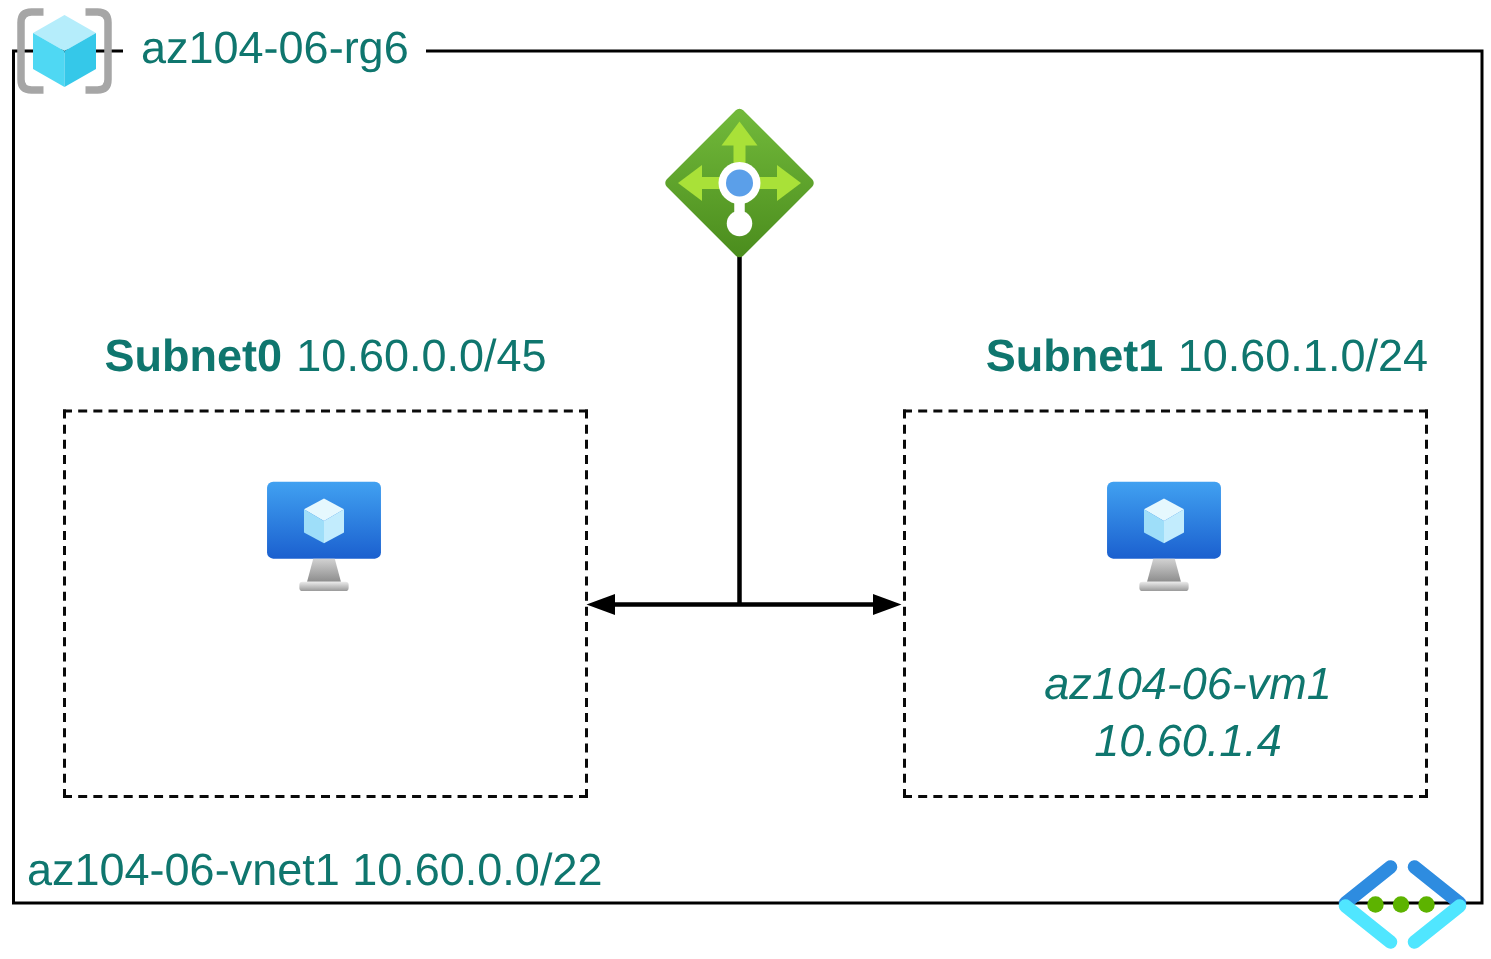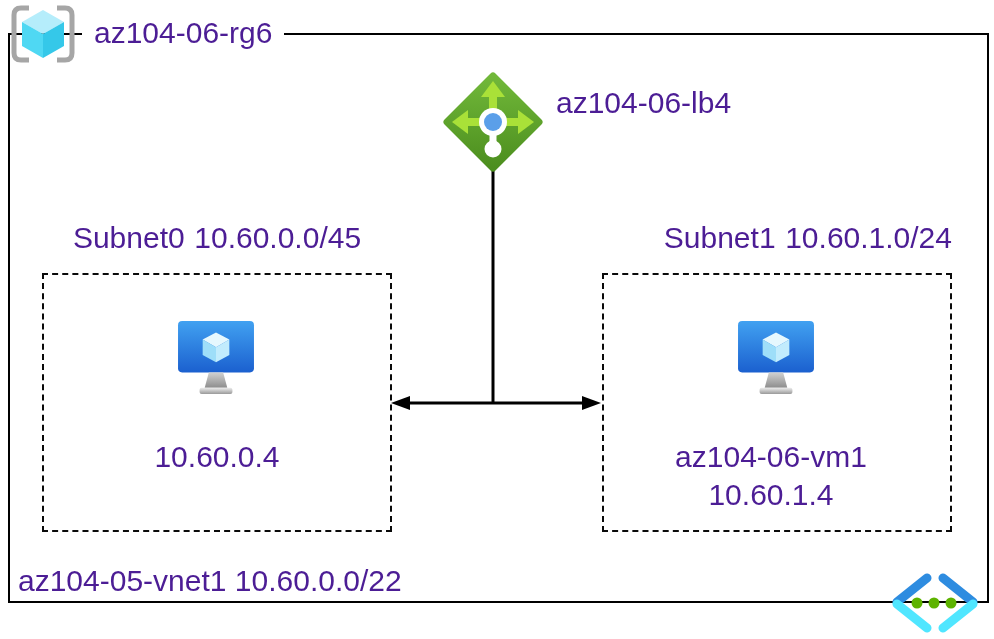--- a/index.html
+++ b/index.html
@@ -1,18 +1,18 @@
 <!DOCTYPE html>
 <html><head>
 <meta charset="utf-8">
 <style>
   html,body { margin:0; padding:0; background:#fff; }
   .stage {
     position:relative; width:994px; height:639px; background:#ffffff;
-    font-family:"Liberation Sans", sans-serif; color:#4c1d95; overflow:hidden;
+    font-family:"Liberation Sans", sans-serif; color:#0f766e; overflow:hidden;
   }
   .abs { position:absolute; }
   .outer-border {
     left:8px; top:33px; width:981px; height:570px;
     border:2px solid #000; box-sizing:border-box;
   }
   .subnet-box {
     top:273px; width:350px; height:259px;
     border:2px dashed #0a0a0a; box-sizing:border-box; background:transparent;
   }
@@ -21,26 +21,26 @@
 
   .rg-label {
     left:82px; top:13px; height:40px; line-height:40px;
     padding:0 12px; background:#ffffff; font-size:30px; white-space:nowrap;
   }
   .lb-labels { left:556px; top:82px; font-size:30px; line-height:41px; white-space:nowrap; }
 
   .subnet-label { top:221px; width:350px; text-align:center; font-size:30px; white-space:nowrap; }
   .subnet-label.left  { left:42px; }
   .subnet-label.right { left:602px;text-align:right; }
-  .subnet-label .sname { font-weight:normal; }
+  .subnet-label .sname { font-weight:bold; }
   .subnet-label .scidr { margin-left:0.32em; }
 
   .vm-labels { top:438px; width:350px; text-align:center; font-size:30px; line-height:38px; }
   .vm-labels.left  { left:42px; }
-  .vm-labels.right { left:596px; }
+  .vm-labels.right { left:617px;font-style:italic; }
 
   .vnet-label { left:18px; top:564px; font-size:30px; white-space:nowrap; }
 
   svg { display:block; }
   .overlay { left:0; top:0; pointer-events:none; }
 </style>
 </head>
 <body>
 
 <div class="stage">
@@ -83,21 +83,20 @@
       <rect x="56" y="48" width="23" height="8"></rect>
       <polygon points="93,52 77,40 77,64"></polygon>
     </g>
     <circle cx="52" cy="52" r="14" fill="#ffffff"></circle>
     <circle cx="52" cy="52" r="9" fill="#5b9fe9"></circle>
     <rect x="48.5" y="62" width="7" height="13" fill="#ffffff"></rect>
     <circle cx="52" cy="79" r="8.5" fill="#ffffff"></circle>
   </svg>
 
   <div class="abs lb-labels">
-    <div>az104-06-lb4</div>
   </div>
 
   <div class="abs subnet-label left">
     <span class="sname">Subnet0</span><span class="scidr">10.60.0.0/45</span>
   </div>
   <div class="abs subnet-label right">
     <span class="sname">Subnet1</span><span class="scidr">10.60.1.0/24</span>
   </div>
 
   <svg class="abs" style="left:177px; top:317px;" width="78" height="78" viewBox="0 0 76 76">
@@ -140,28 +139,27 @@
     </defs>
     <rect x="1" y="4" width="74" height="50" rx="4" fill="url(#vmB2)"></rect>
     <polygon points="38,15 51,22 38,29.5 25,22" fill="#e6f8fe"></polygon>
     <polygon points="25,22 38,29.5 38,44 25,37" fill="#9edef9"></polygon>
     <polygon points="51,22 38,29.5 38,44 51,37" fill="#c2ecfd"></polygon>
     <polygon points="31,54 45,54 49,69 27,69" fill="url(#vmS2)"></polygon>
     <rect x="22" y="69" width="32" height="6" rx="2" fill="url(#vmF2)"></rect>
   </svg>
 
   <div class="abs vm-labels left">
-    <div>10.60.0.4</div>
   </div>
   <div class="abs vm-labels right">
     <div>az104-06-vm1</div>
     <div>10.60.1.4</div>
   </div>
 
-  <div class="abs vnet-label">az104-05-vnet1 10.60.0.0/22</div>
+  <div class="abs vnet-label">az104-06-vnet1 10.60.0.0/22</div>
 
   <svg class="abs" style="left:890px; top:572px;" width="90" height="62" viewBox="0 0 90 62">
     <path d="M37,6 L7,30" stroke="#2e8ce0" stroke-width="9" stroke-linecap="round" fill="none"></path>
     <path d="M7,32 L37,56" stroke="#50e6ff" stroke-width="9" stroke-linecap="round" fill="none"></path>
     <path d="M53,6 L83,30" stroke="#2e8ce0" stroke-width="9" stroke-linecap="round" fill="none"></path>
     <path d="M83,32 L53,56" stroke="#50e6ff" stroke-width="9" stroke-linecap="round" fill="none"></path>
     <circle cx="27" cy="31" r="5.5" fill="#5db300"></circle>
     <circle cx="44" cy="31" r="5.5" fill="#5db300"></circle>
     <circle cx="61" cy="31" r="5.5" fill="#5db300"></circle>
   </svg>

